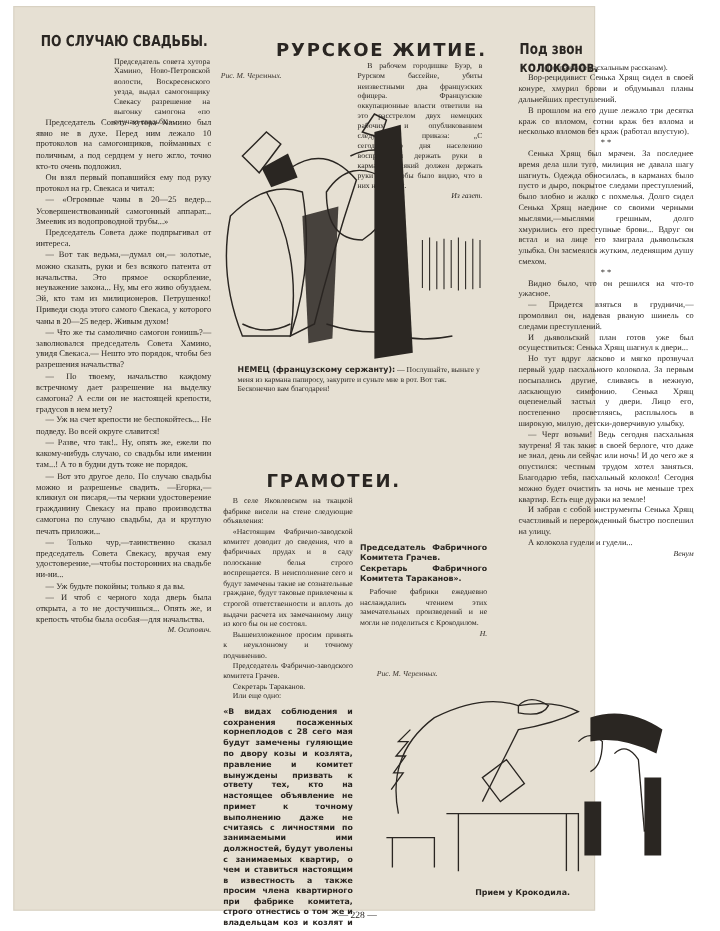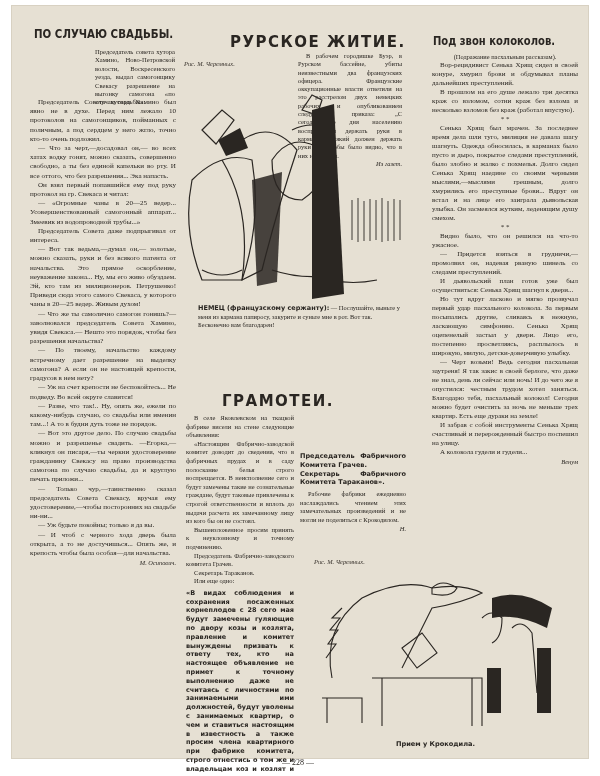--- a/index.html
+++ b/index.html
@@ -1,17 +1,17 @@
 <!DOCTYPE html>
 <html><head>
 <meta charset="utf-8">
 <style>
   html,body{margin:0;padding:0;background:#ffffff;}
   body{width:600px;height:776px;position:relative;overflow:hidden;font-family:"Liberation Serif",serif;color:#2a2622;}
-  .page{position:absolute;left:12px;top:6px;width:576px;height:752px;background:#e6e0d3;box-shadow:0 0 0 1px #d8d1c2;}
+  .page{position:absolute;left:12px;top:6px;width:483px;height:752px;background:#e6e0d3;box-shadow:0 0 0 1px #d8d1c2;}
   .col{position:absolute;font-size:7.1px;line-height:9.2px;text-align:justify;}
   .col p{margin:0;text-indent:8px;}
   .title1{position:absolute;left:22px;top:20px;font-size:12.5px;font-family:"DejaVu Sans",sans-serif;font-weight:bold;transform:scaleX(0.82);transform-origin:left;}
   .title2{position:absolute;left:218px;top:27px;font-size:15px;font-family:"DejaVu Sans",sans-serif;letter-spacing:1.5px;font-weight:bold;}
   .title3{position:absolute;left:421px;top:27px;font-size:12.5px;font-family:"DejaVu Sans",sans-serif;font-weight:bold;transform:scaleX(0.8);transform-origin:left;}
   .title4{position:absolute;left:210px;top:386px;font-size:15px;font-family:"DejaVu Sans",sans-serif;letter-spacing:1.5px;font-weight:bold;}
   .title5{position:absolute;left:318px;top:530px;font-size:16px;font-family:"DejaVu Serif",serif;font-weight:bold;letter-spacing:0.4px;}
   .lead{position:absolute;left:83px;top:42px;width:80px;font-size:6.6px;line-height:8.4px;text-align:justify;}
   .caption-credit{font-style:italic;font-size:6.4px;color:#3a342e;}
   .bold-sans{font-family:"DejaVu Sans",sans-serif;font-weight:bold;font-size:6.5px;line-height:8.8px;}
@@ -22,21 +22,20 @@
 </style>
 </head>
 <body>
 
 <div class="page">
 
   <div class="title1">ПО СЛУЧАЮ СВАДЬБЫ.</div>
   <div class="lead">Председатель совета хутора Хамино, Ново-Петровской волости, Воскресенского уезда, выдал самогонщику Свекасу разрешение на выгонку самогона «по случаю свадьбы».</div>
   <div class="col" style="left:18px;top:92px;width:146px;">
     <p>Председатель Совета хутора Хамино был явно не в духе. Перед ним лежало 10 протоколов на самогонщиков, пойманных с поличным, а под сердцем у него жгло, точно кто-то очень подложил.</p>
-    <p>— Что за черт,—досадовал он,— во всех хатах водку гонят, можно сказать, совершенно свободно, а ты без единой капельки во рту. И все оттого, что без разрешения... Эка напасть.</p>
     <p>Он взял первый попавшийся ему под руку протокол на гр. Свекаса и читал:</p>
     <p>— «Огромные чаны в 20—25 ведер... Усовершенствованный самогонный аппарат... Змеевик из водопроводной трубы...»</p>
     <p>Председатель Совета даже подпрыгивал от интереса.</p>
     <p>— Вот так ведьма,—думал он,— золотые, можно сказать, руки и без всякого патента от начальства. Это прямое оскорбление, неуважение закона... Ну, мы его живо обуздаем. Эй, кто там из милиционеров. Петрушенко! Приведи сюда этого самого Свекаса, у которого чаны в 20—25 ведер. Живым духом!</p>
     <p>— Что же ты самолично самогон гонишь?—заволновался председатель Совета Хамино, увидя Свекаса.— Нешто это порядок, чтобы без разрешения начальства?</p>
     <p>— По твоему, начальство каждому встречному дает разрешение на выделку самогона? А если он не настоящей крепости, градусов в нем нету?</p>
     <p>— Уж на счет крепости не беспокойтесь... Не подведу. Во всей округе славится!</p>
     <p>— Разве, что так!.. Ну, опять же, ежели по какому-нибудь случаю, со свадьбы или именин там...! А то в будни дуть тоже не порядок.</p>
     <p>— Вот это другое дело. По случаю свадьбы можно и разрешенье свадить. —Егорка,—кликнул он писаря,—ты черкни удостоверение гражданину Свекасу на право производства самогона по случаю свадьбы, да и круглую печать приложи...</p>
     <p>— Только чур,—таинственно сказал председатель Совета Свекасу, вручая ему удостоверение,—чтобы посторонних на свадьбе ни-ни...</p>

